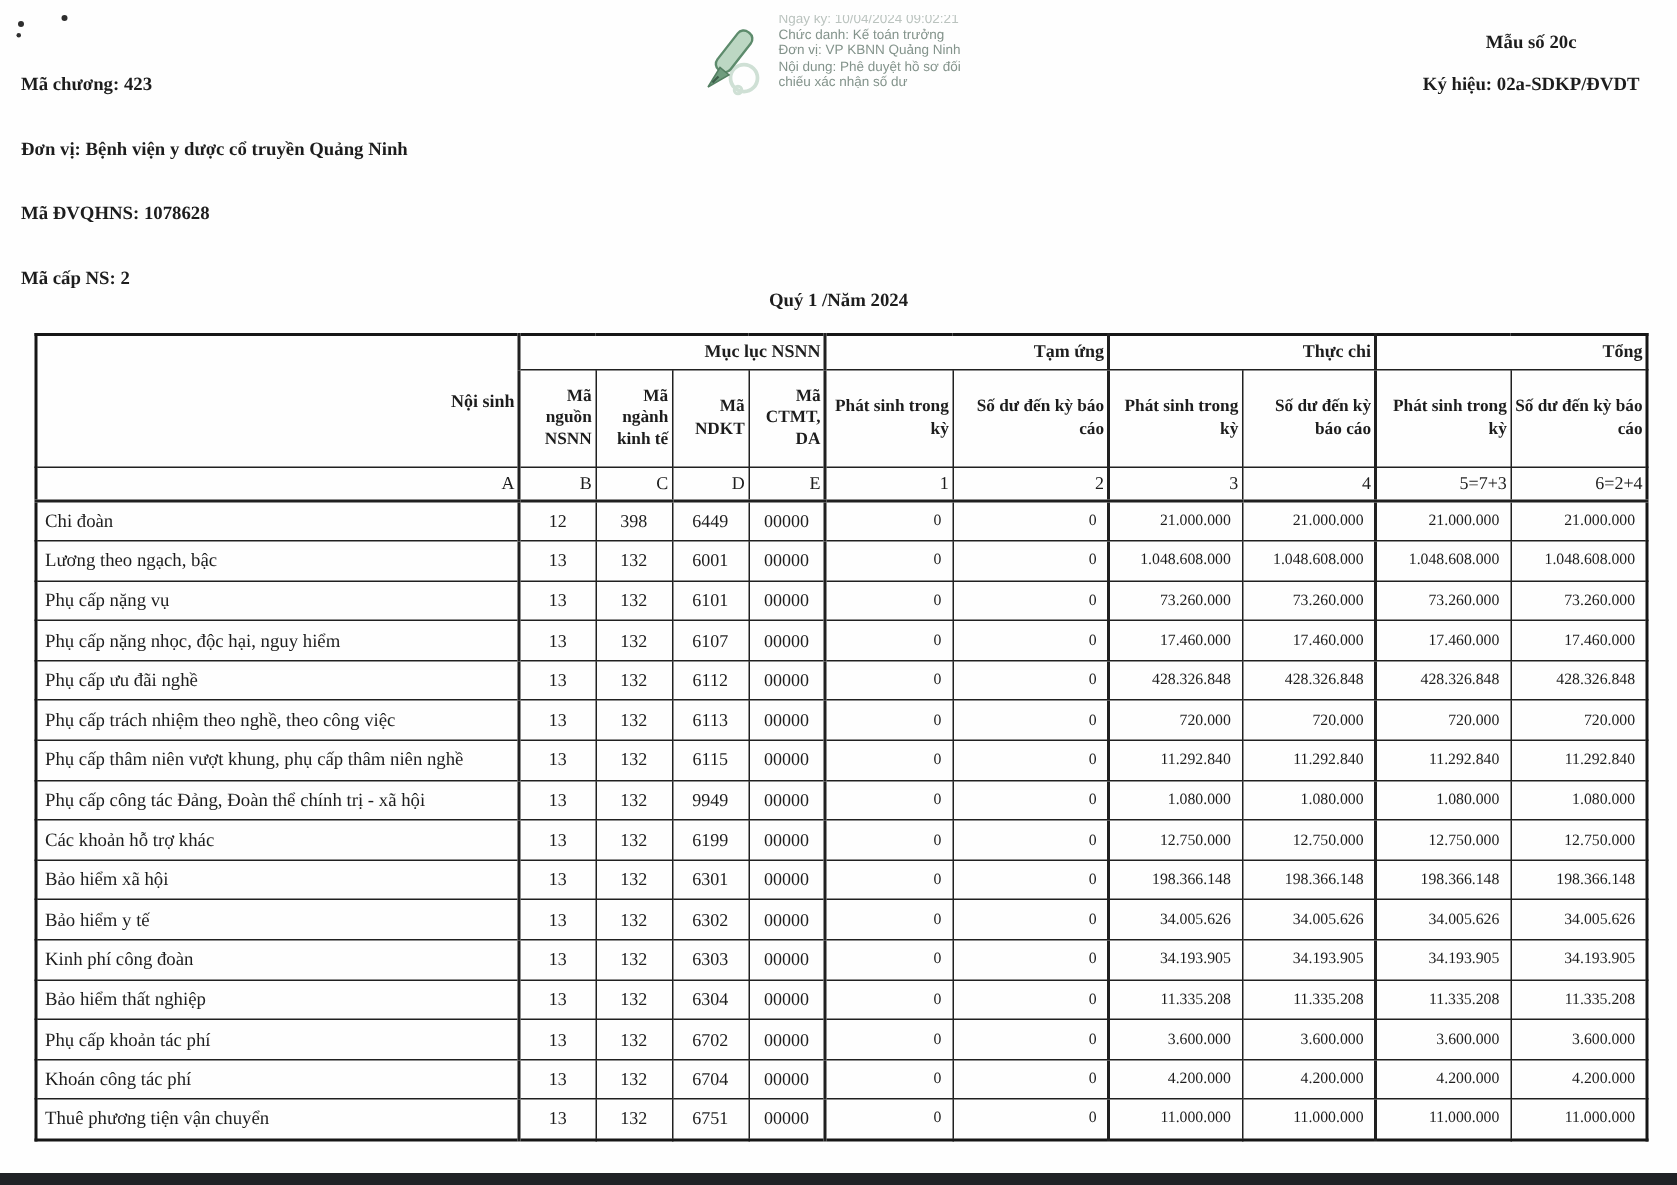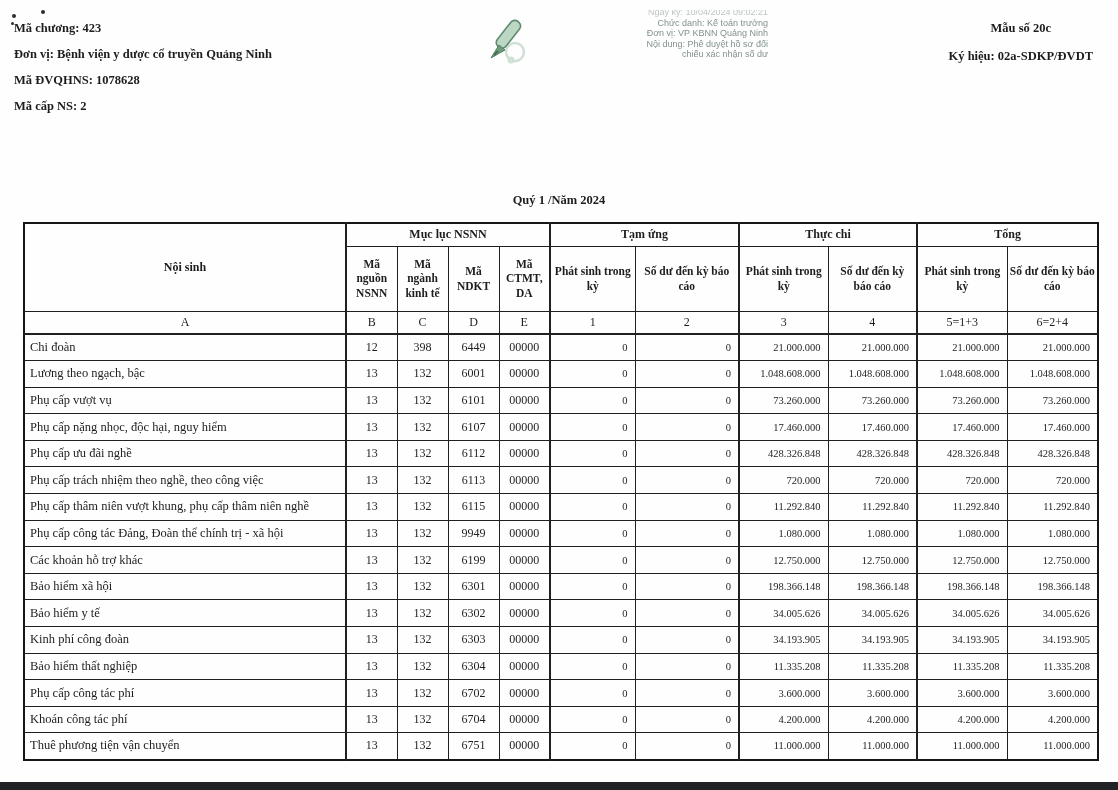--- a/index.html
+++ b/index.html
@@ -11,24 +11,24 @@
   .page { position:relative; width:1118px; height:790px; background:#fefefe; }
 
   
   .speck { position:absolute; background:#2e2e2e; border-radius:50%; }
   .speck.s1 { left:12px; top:14px; width:4px; height:4px; }
   .speck.s2 { left:11px; top:22px; width:3px; height:3px; }
   .speck.s3 { left:41px; top:10px; width:4px; height:4px; }
 
   
   .hdr-left { position:absolute; left:14px; top:21px; font-weight:bold; font-size:12.5px; }
-  .hdr-left div { margin-bottom:11px; white-space:nowrap; }
-
-  
-  .stamp { position:absolute; left:484px; top:10px; width:290px; height:70px;text-align:right; }
+  .hdr-left div { margin-bottom:11px; white-space:nowrap;margin-top:28px; }
+
+  
+  .stamp { position:absolute; left:465px; top:10px; width:290px; height:70px; }
   .stamp-pen { position:absolute; left:0; top:6px; width:50px; height:50px; }
   .stamp-text {
     position:absolute; left:54px; top:0; width:230px; height:66px; overflow:hidden;
     font-family:"Liberation Sans","DejaVu Sans",sans-serif;
     font-size:9px; line-height:10.5px; color:#83938b;
   }
   .stamp-text .cut { margin-top:-3px; opacity:.55; }
 
   
   .hdr-right { position:absolute; right:25px; top:21px; text-align:center; font-weight:bold; font-size:12.5px; }
@@ -48,21 +48,21 @@
   }
   table.doc th, table.doc td {
     border:1px solid #202020; vertical-align:middle; overflow:hidden;
   }
   table.doc .vthick { border-left-width:2px; }
   thead tr.gr   { height:23px; }
   thead tr.sub  { height:65px; }
   thead tr.ltr  { height:23px; }
   thead tr.ltr th { border-bottom-width:2px; }
   tbody tr { height:26.6px; }
-  thead th { font-weight:bold; font-size:11.5px; text-align:center; line-height:1.25; padding:1px 2px; }
+  thead th { font-weight:bold; font-size:11.5px; text-align:right; line-height:1.25; padding:1px 2px; }
   thead tr.gr th { font-size:12px; }
   thead tr.ltr th { font-weight:normal; font-size:12px; }
   td.c-name { font-size:12.5px; text-align:left; padding-left:5px; white-space:nowrap; }
   td.c-code { font-size:12px;   text-align:center; }
   td.c-num  { font-size:10.5px; text-align:right; padding-right:7px; white-space:nowrap; }
 
   
   .bottom-bar { position:absolute; left:0; bottom:0; width:1118px; height:8px; background:#202226; }
 </style>
 </head>
@@ -144,21 +144,21 @@
       <tr class="ltr">
         <th>A</th>
         <th class="vthick">B</th>
         <th>C</th>
         <th>D</th>
         <th>E</th>
         <th class="vthick">1</th>
         <th>2</th>
         <th class="vthick">3</th>
         <th>4</th>
-        <th class="vthick">5=1+3</th>
+        <th class="vthick">5=7+3</th>
         <th>6=2+4</th>
       </tr>
     </thead>
     <tbody>
         <tr>
       <td class="c-name">Chi đoàn</td>
       <td class="c-code vthick">12</td>
       <td class="c-code">398</td>
       <td class="c-code">6449</td>
       <td class="c-code">00000</td>
@@ -176,21 +176,21 @@
       <td class="c-code">6001</td>
       <td class="c-code">00000</td>
       <td class="c-num vthick">0</td>
       <td class="c-num">0</td>
       <td class="c-num vthick">1.048.608.000</td>
       <td class="c-num">1.048.608.000</td>
       <td class="c-num vthick">1.048.608.000</td>
       <td class="c-num">1.048.608.000</td>
     </tr>
         <tr>
-      <td class="c-name">Phụ cấp vượt vụ</td>
+      <td class="c-name">Phụ cấp nặng vụ</td>
       <td class="c-code vthick">13</td>
       <td class="c-code">132</td>
       <td class="c-code">6101</td>
       <td class="c-code">00000</td>
       <td class="c-num vthick">0</td>
       <td class="c-num">0</td>
       <td class="c-num vthick">73.260.000</td>
       <td class="c-num">73.260.000</td>
       <td class="c-num vthick">73.260.000</td>
       <td class="c-num">73.260.000</td>
@@ -319,21 +319,21 @@
       <td class="c-code">6304</td>
       <td class="c-code">00000</td>
       <td class="c-num vthick">0</td>
       <td class="c-num">0</td>
       <td class="c-num vthick">11.335.208</td>
       <td class="c-num">11.335.208</td>
       <td class="c-num vthick">11.335.208</td>
       <td class="c-num">11.335.208</td>
     </tr>
         <tr>
-      <td class="c-name">Phụ cấp công tác phí</td>
+      <td class="c-name">Phụ cấp khoản tác phí</td>
       <td class="c-code vthick">13</td>
       <td class="c-code">132</td>
       <td class="c-code">6702</td>
       <td class="c-code">00000</td>
       <td class="c-num vthick">0</td>
       <td class="c-num">0</td>
       <td class="c-num vthick">3.600.000</td>
       <td class="c-num">3.600.000</td>
       <td class="c-num vthick">3.600.000</td>
       <td class="c-num">3.600.000</td>

